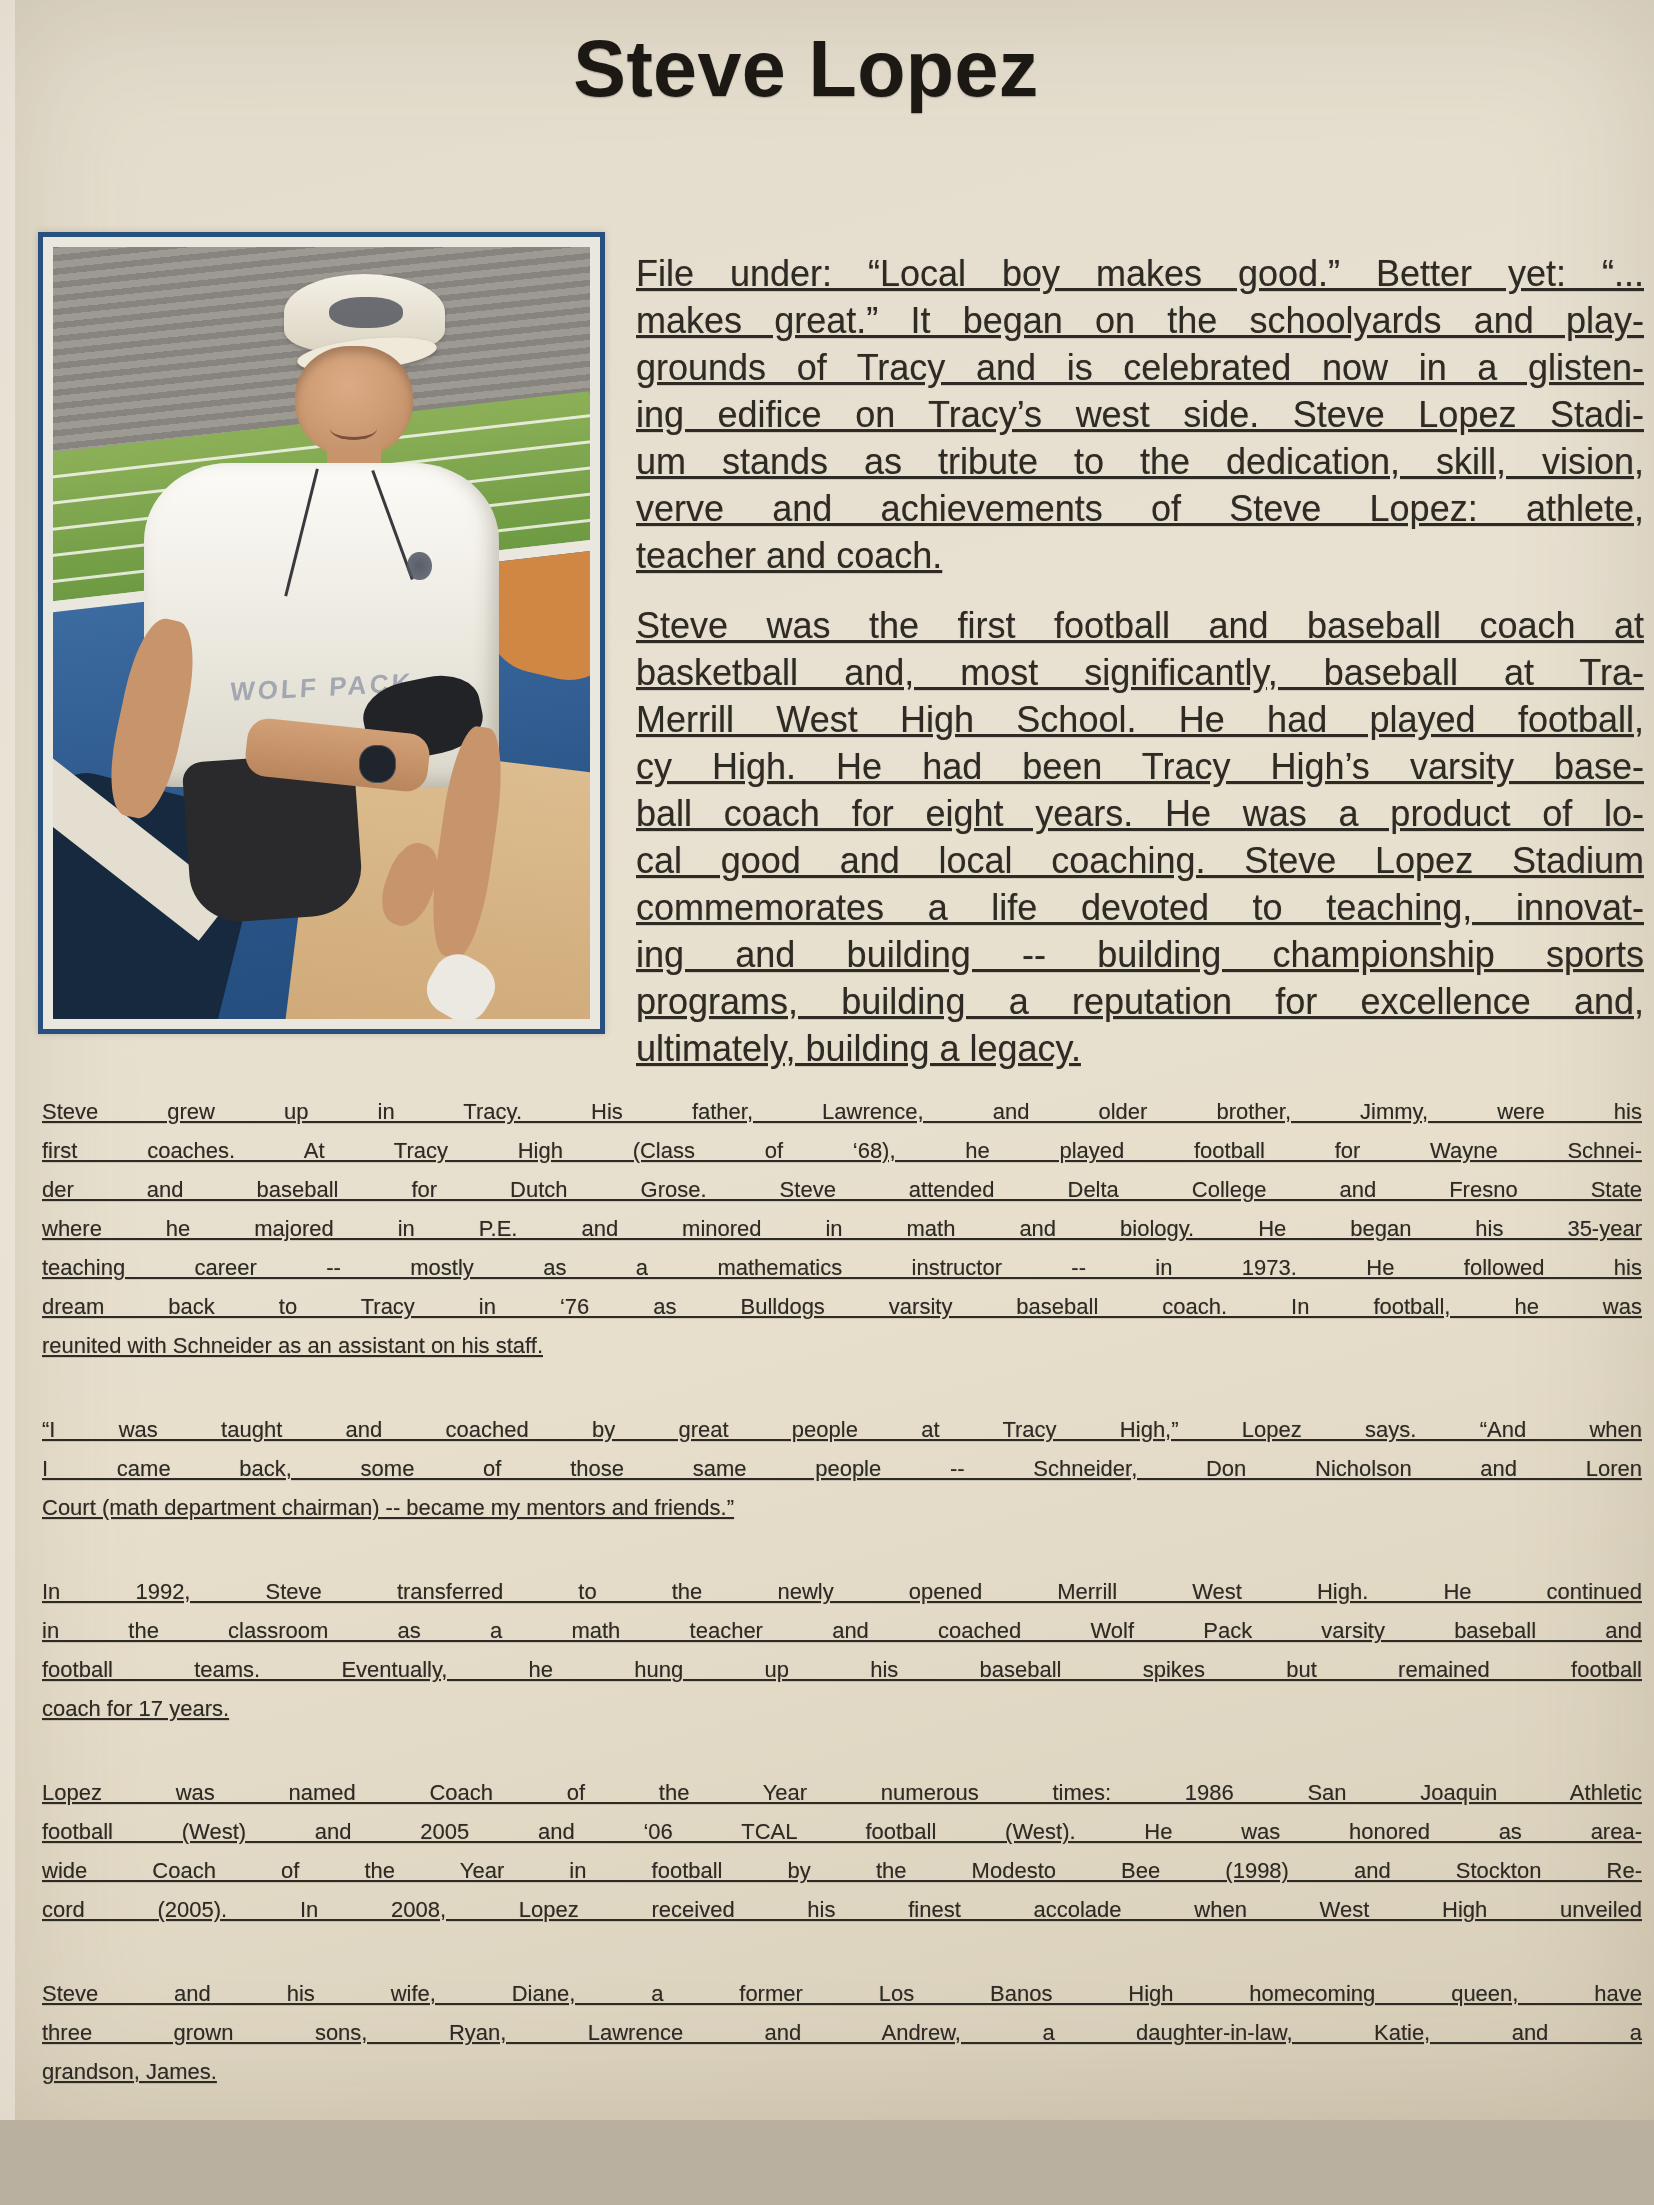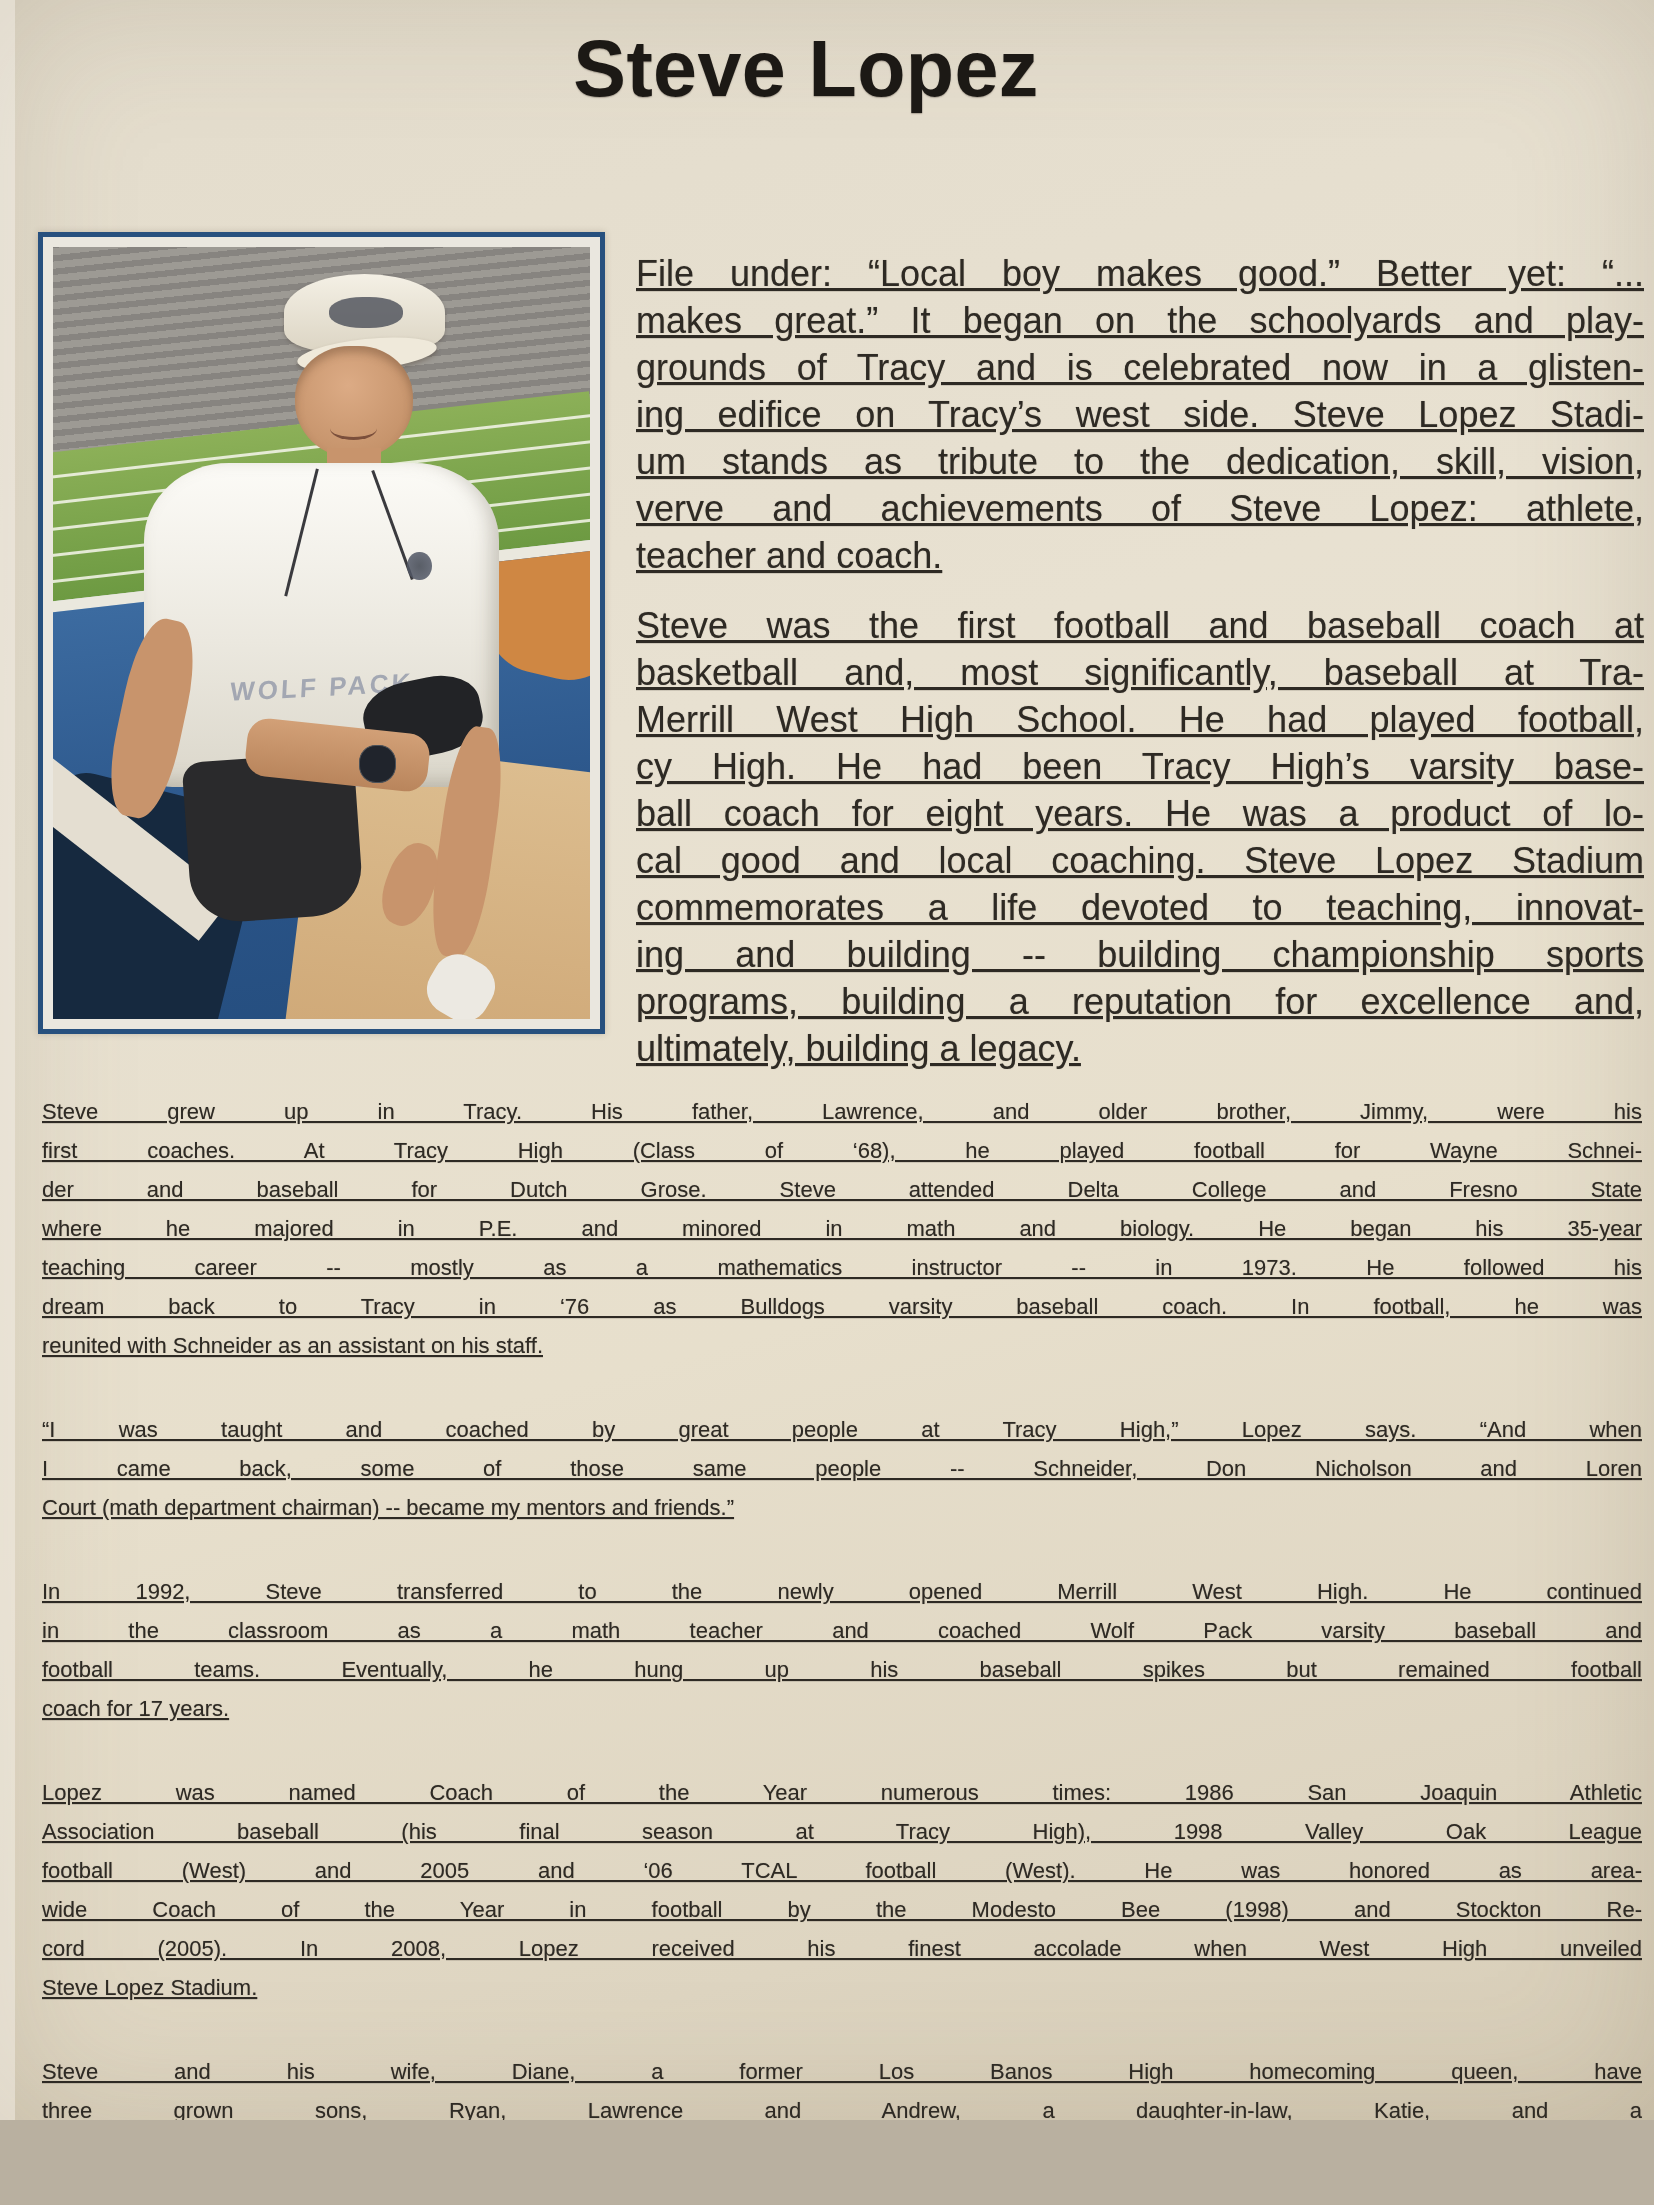--- a/index.html
+++ b/index.html
@@ -202,25 +202,23 @@
         <div class="line last">Court (math department chairman) -- became my mentors and friends.”</div>
       </div>
       <div class="para">
         <div class="line">In 1992, Steve transferred to the newly opened Merrill West High. He continued</div>
         <div class="line">in the classroom as a math teacher and coached Wolf Pack varsity baseball and</div>
         <div class="line">football teams. Eventually, he hung up his baseball spikes but remained football</div>
         <div class="line last">coach for 17 years.</div>
       </div>
       <div class="para">
         <div class="line">Lopez was named Coach of the Year numerous times: 1986 San Joaquin Athletic</div>
-        <div class="line">Association baseball (his final season at Tracy High), 1998 Valley Oak League</div>
         <div class="line">football (West) and 2005 and ‘06 TCAL football (West). He was honored as area-</div>
         <div class="line">wide Coach of the Year in football by the Modesto Bee (1998) and Stockton Re-</div>
         <div class="line">cord (2005). In 2008, Lopez received his finest accolade when West High unveiled</div>
-        <div class="line last">Steve Lopez Stadium.</div>
       </div>
       <div class="para">
         <div class="line">Steve and his wife, Diane, a former Los Banos High homecoming queen, have</div>
         <div class="line">three grown sons, Ryan, Lawrence and Andrew, a daughter-in-law, Katie, and a</div>
         <div class="line last">grandson, James.</div>
       </div>
     </section>
 </div>
 
 

